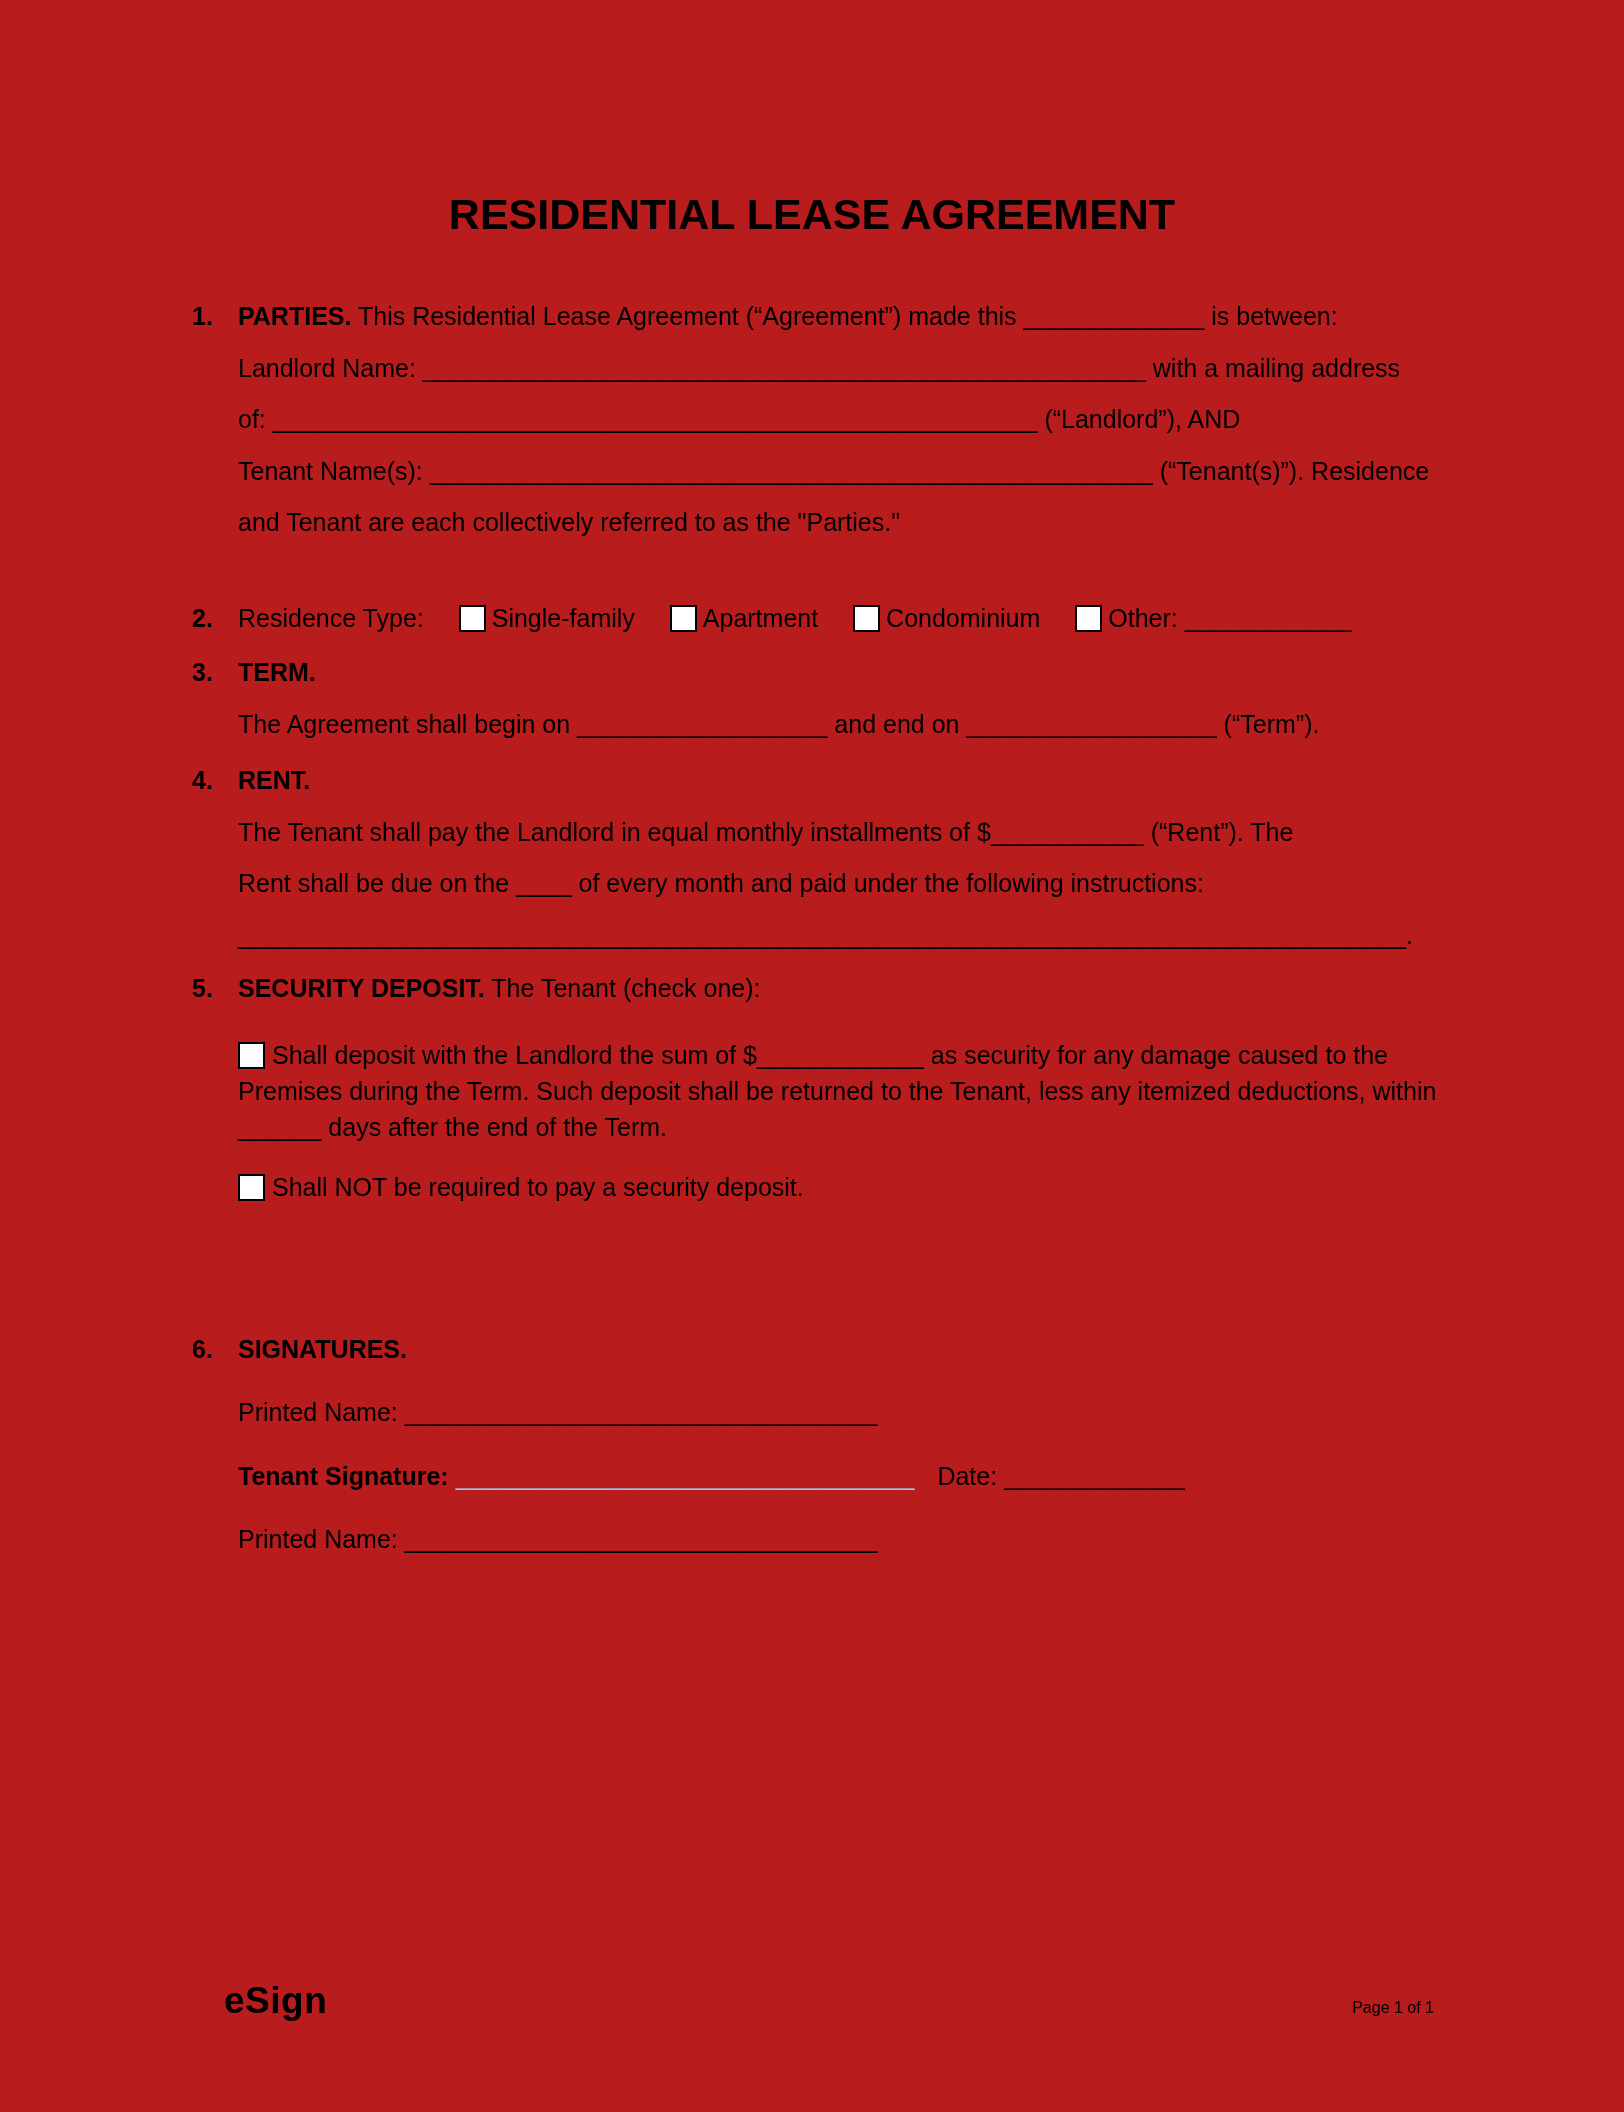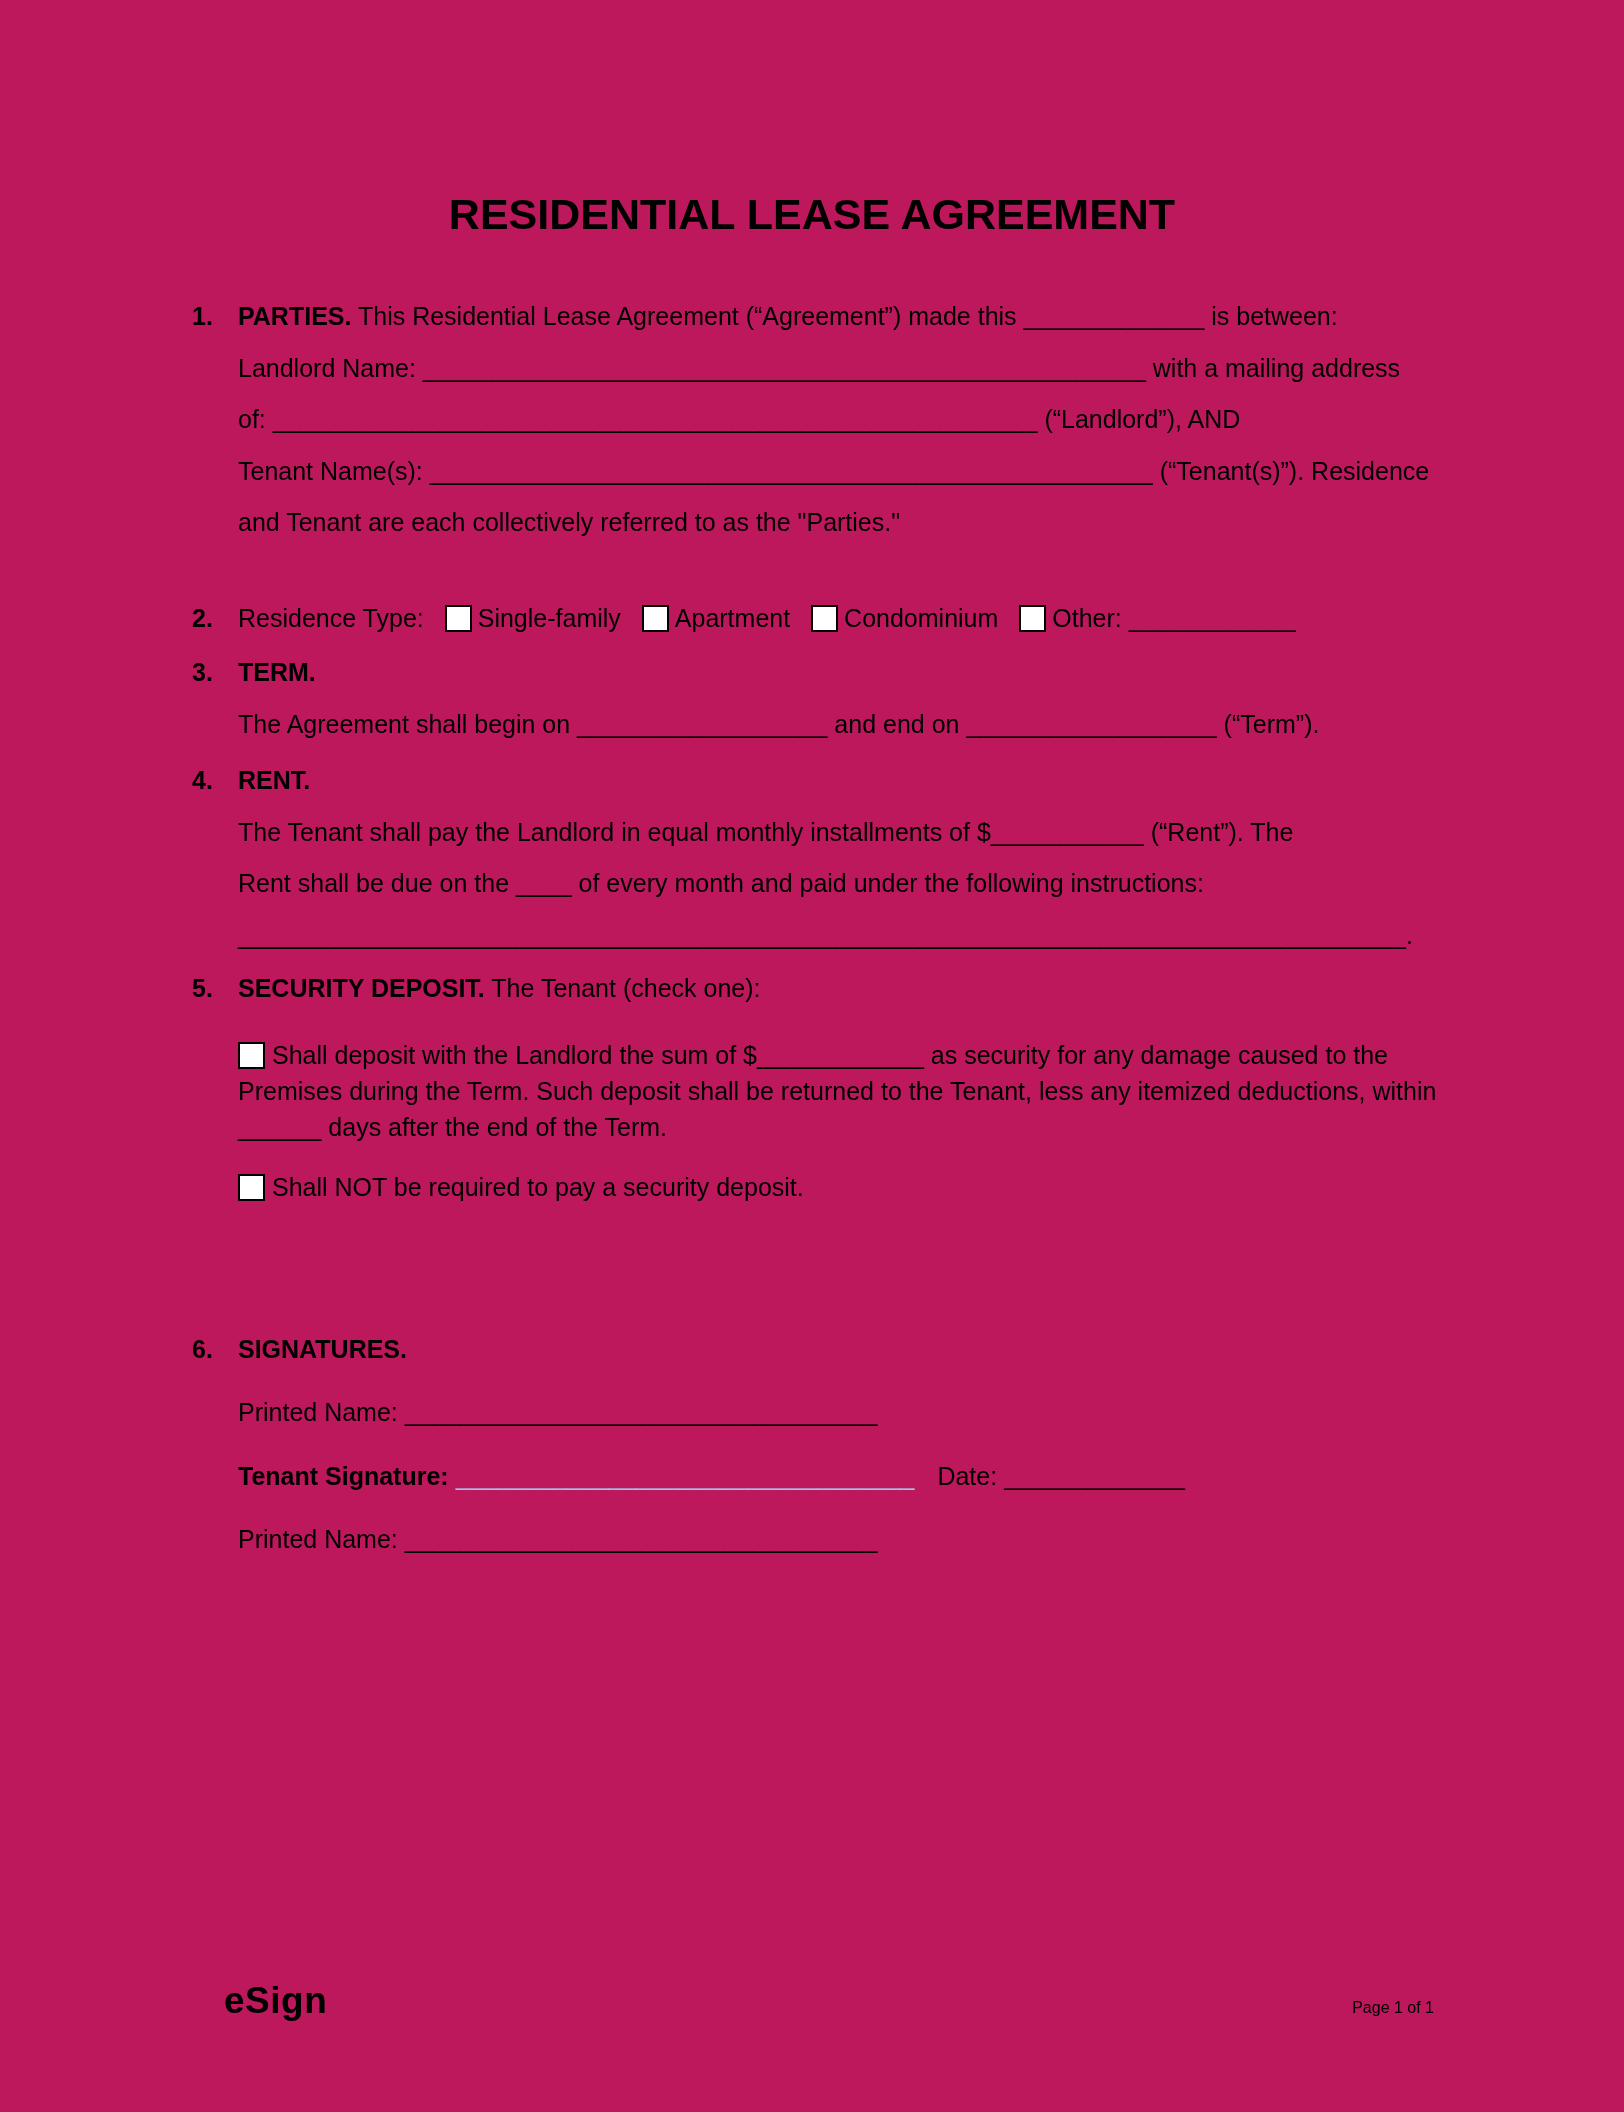--- a/index.html
+++ b/index.html
@@ -1,34 +1,34 @@
 <!DOCTYPE html>
 <html><head>
 <meta charset="utf-8">
 <style>
   * { box-sizing: border-box; }
   html, body { margin: 0; padding: 0; }
   body { background: #ffffff; font-family: "Liberation Sans", "DejaVu Sans", sans-serif; color: #000000; }
-  .page { position: relative; width: 1624px; height: 2112px; background: #be185d; overflow: hidden; margin: 0 auto; }
+  .page { position: relative; width: 1624px; height: 2112px; background: #b91c1c; overflow: hidden; margin: 0 auto; }
   .title { margin: 0; padding-top: 189px; text-align: center; font-size: 43px; line-height: 50px; font-weight: 700; }
   .doc { margin: 52px 186px 0 192px; font-size: 25px; line-height: 2.06; }
   .section { position: relative; padding-left: 46px; }
   .sec-num { position: absolute; left: 0; top: 0; font-weight: 700; }
   .line { display: block; }
   .gap { margin-top: 15px; }
   b { font-weight: 700; }
   .sec-property { margin-top: 44px; }
   .sec-term { margin-top: 3px; }
   .sec-rent { margin-top: 5px; }
   .sec-deposit { margin-top: 2px; }
   .sec-signatures { margin-top: 119px; }
   .dep-para { margin: 22px 0 0 0; line-height: 1.44; }
   .dep-para2 { margin-top: 24px; }
   .checkbox { display: inline-block; width: 27px; height: 27px; border: 2px solid #000000; vertical-align: -5px; margin-right: 7px; background: #ffffff; }
-  .opt { margin-left: 14px; white-space: nowrap; }
+  .opt { margin-left: 28px; white-space: nowrap; }
   .opt .checkbox { margin-right: 6px; }
   .sig-row { margin-top: 12px; }
   .sig-line { color: #9dc3e6; }
   .date-label { margin-left: 16px; }
   .footer { position: absolute; left: 192px; right: 190px; top: 1980px; display: flex; justify-content: space-between; align-items: baseline; }
   .brand { font-size: 37px; font-weight: 700; letter-spacing: 0.5px; margin-left: 32px; }
   .page-label { font-size: 16px; }
 </style>
 </head>
 <body>

